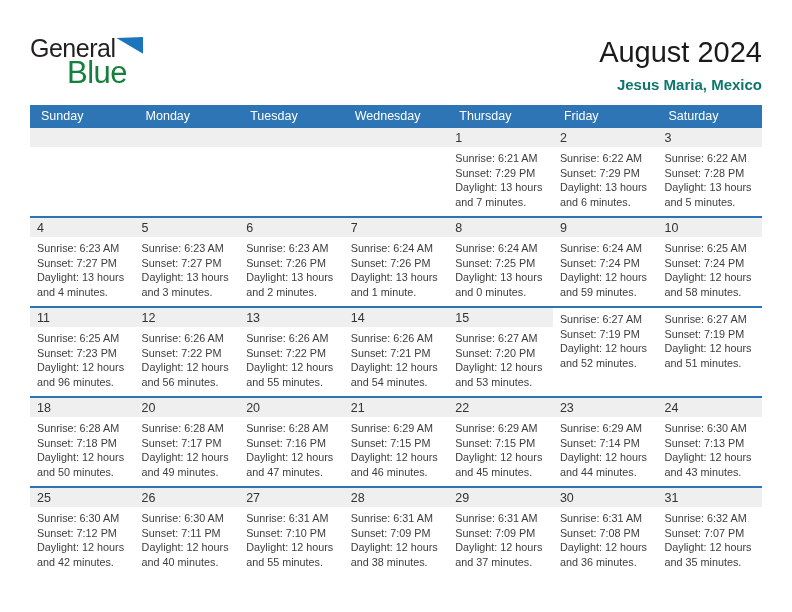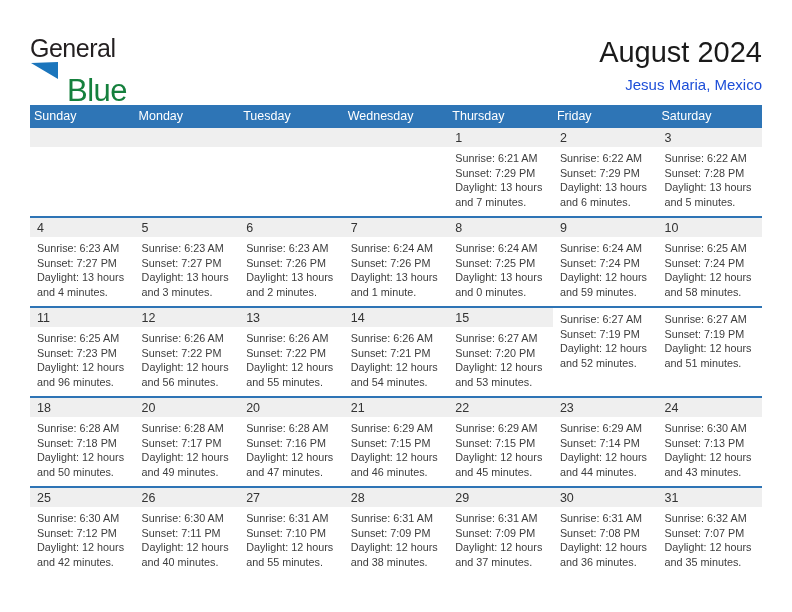--- a/index.html
+++ b/index.html
@@ -5,32 +5,32 @@
   html,body{margin:0;padding:0;background:#ffffff;}
   .page{
     position:relative;
     width:792px;height:612px;
     background:#ffffff;
     font-family:"Liberation Sans", sans-serif;
     overflow:hidden;
   }
   
   .logo{position:absolute;left:30px;top:36px;line-height:1;}
-  .logo-top{display:flex;align-items:flex-start;flex-direction:column;}
+  .logo-top{display:flex;align-items:flex-start;}
   .logo-general{font-size:25px;color:#231f20;letter-spacing:-0.5px;}
   .logo-tri{width:27px;height:17px;background:#1b75bc;margin-left:1px;margin-top:1px;
     clip-path:polygon(0 6%, 100% 0, 100% 100%);}
   .logo-blue{font-size:31px;color:#15803d;letter-spacing:-0.5px;margin-left:37px;margin-top:-4px;}
   
   .title{position:absolute;right:30px;top:36px;font-size:29px;color:#1a1a1a;text-align:right;}
-  .subtitle{position:absolute;right:30px;top:76px;font-size:15px;color:#1d4ed8;text-align:right;}
+  .subtitle{position:absolute;right:30px;top:76px;font-size:15px;color:#0f766e;text-align:right;font-weight:bold;}
   
   .calendar{position:absolute;left:30px;top:105px;width:732px;}
   .day-header-row{display:flex;background:#2e75b6;height:21px;align-items:center;}
-  .day-header{flex:1 1 0;color:#ffffff;font-size:12.5px;padding-left:4px;
+  .day-header{flex:1 1 0;color:#ffffff;font-size:12.5px;padding-left:11px;
     white-space:nowrap;overflow:hidden;}
   .week-row{display:flex;height:88px;border-top:2px solid #2e74b5;}
   .day-cell{flex:1 1 0;display:flex;flex-direction:column;min-width:0;}
   .num-band{background:#efefef;height:19px;display:flex;align-items:center;}
   .day-number{font-size:12.5px;color:#333333;padding-left:7px;}
   .cell-body{padding:4px 4px 0 7px;}
   .sun-line{font-size:10.8px;color:#3d3d3d;line-height:14.6px;white-space:nowrap;}
 </style>
 </head>
 <body>

